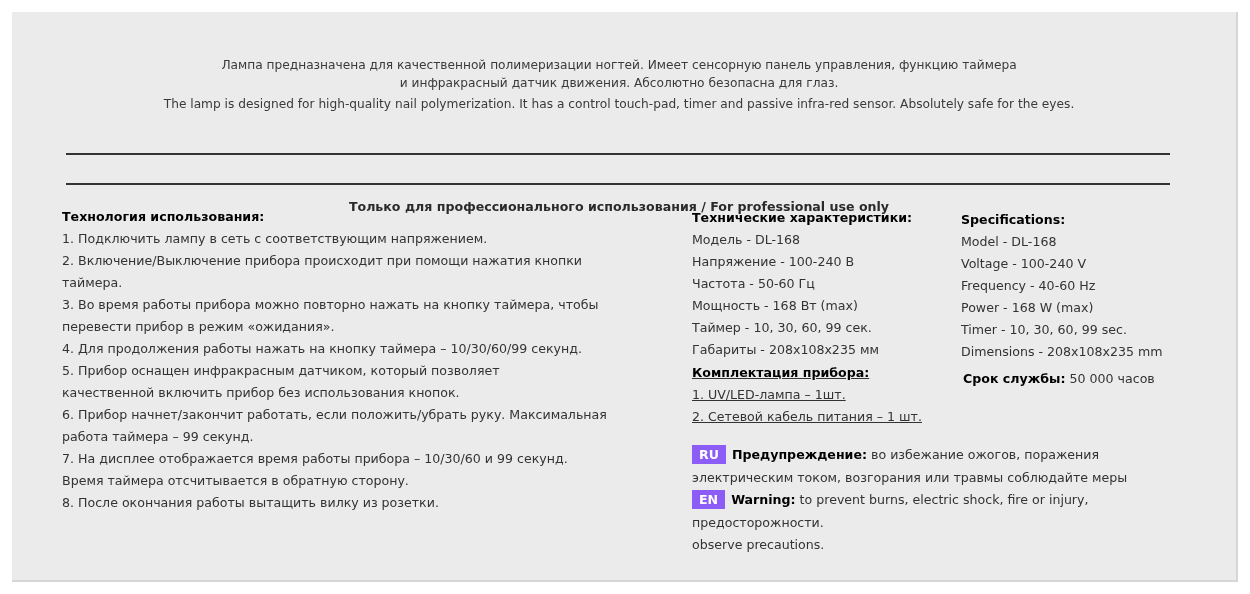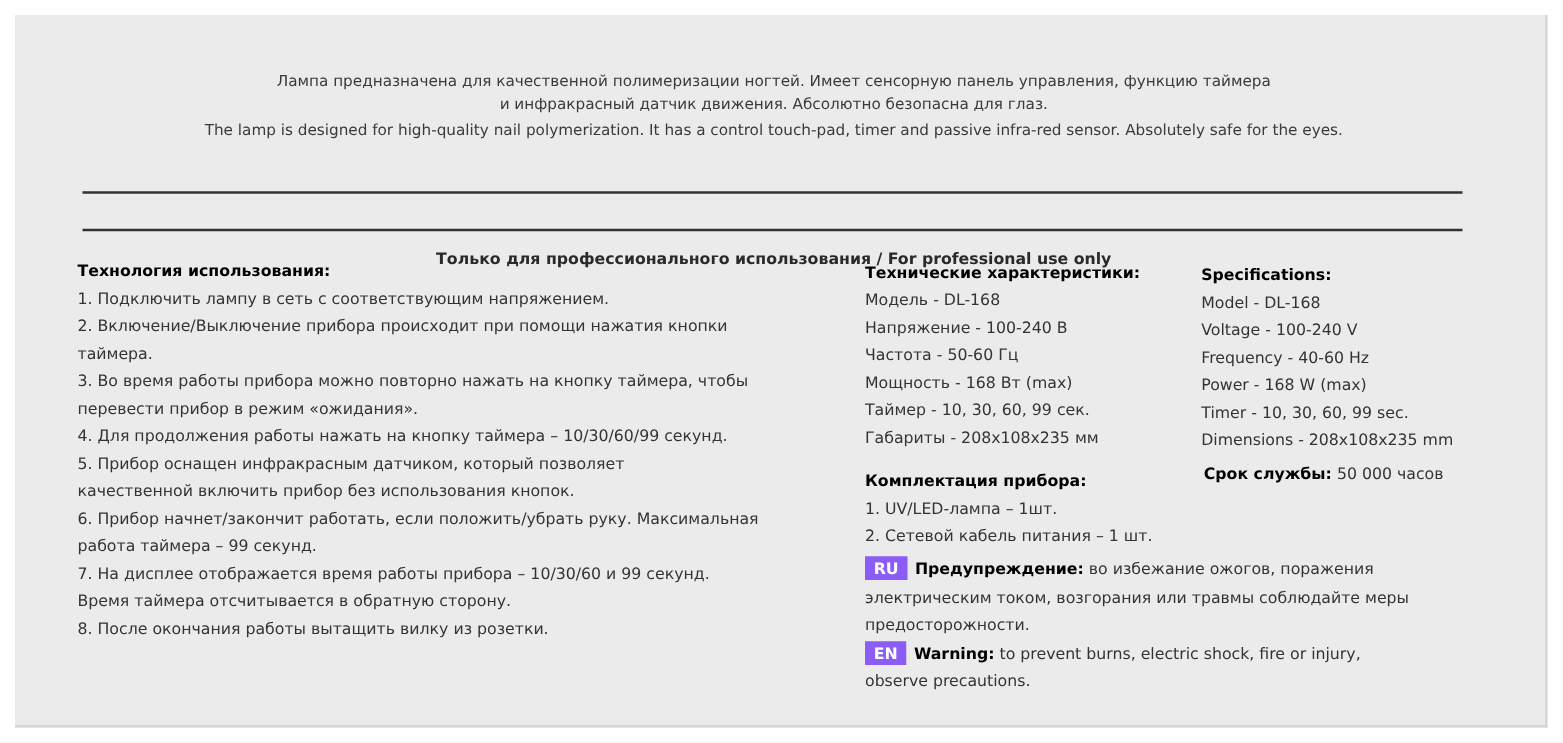--- a/index.html
+++ b/index.html
@@ -21,21 +21,21 @@
     .rule-text {
       position: absolute; left: 0; top: 159px; width: 1238px; text-align: center;
       font-size: 12.6px; font-weight: bold; color: #2a2a2a; margin-top: 40px;
     }
     .col { position: absolute; font-size: 12.6px; line-height: 22px; color: #333; }
     .heading { font-weight: bold; color: #000000; }
     .usage { left: 62px; top: 206px; width: 600px; }
     .usage .step { white-space: normal; }
     .specs-ru { left: 692px; top: 207px; width: 260px; }
     .specs-en { left: 961px; top: 209px; width: 260px; }
-    .kit { left: 692px; top: 374px; width: 300px; }
+    .kit { left: 692px; top: 362px; width: 300px; text-decoration: underline; }
     .lifetime { left: 963px; top: 368px; }
     .warnings { left: 692px; top: 444px; width: 490px; line-height: 22.5px; }
     .badge {
       display: inline-block; background: #8b5cf6; color: #ffffff; font-weight: bold;
       font-size: 12.6px; line-height: 19px; padding: 0 7px; margin-right: 6px;
     }
   </style>
 </head>
 <body>
 
@@ -96,18 +96,18 @@
   <div class="heading">Комплектация прибора:</div>
   <div>1. UV/LED-лампа – 1шт.</div>
   <div>2. Сетевой кабель питания – 1 шт.</div>
 </div>
 
 <div class="col warnings">
   <div>
     <span class="badge">RU</span><span class="heading">Предупреждение:</span><span> во избежание ожогов, поражения</span>
   </div>
   <div>электрическим током, возгорания или травмы соблюдайте меры</div>
-  <div>предосторожности.</div>
   <div>
     <span class="badge">EN</span><span class="heading">Warning:</span><span> to prevent burns, electric shock, fire or injury,</span>
   </div>
+  <div>предосторожности.</div>
   <div>observe precautions.</div>
 </div>
 
 </body></html>

